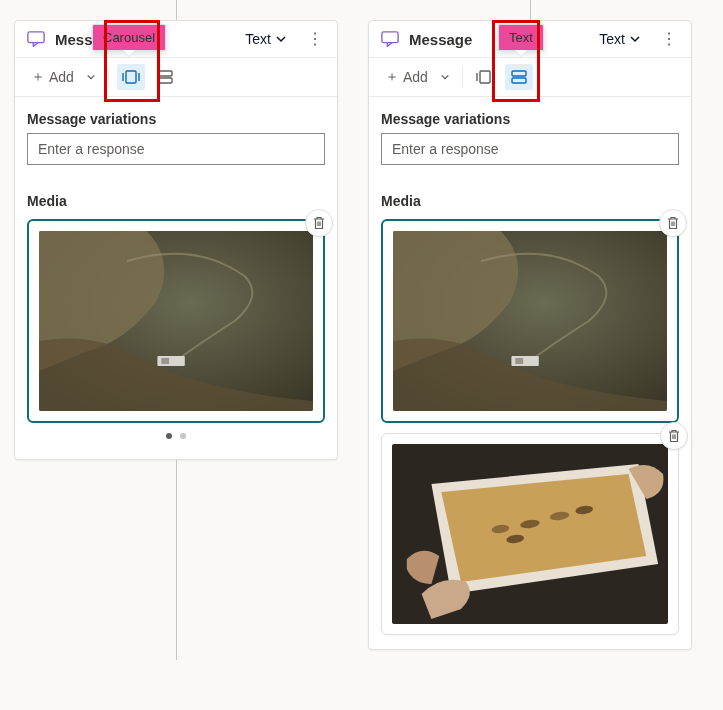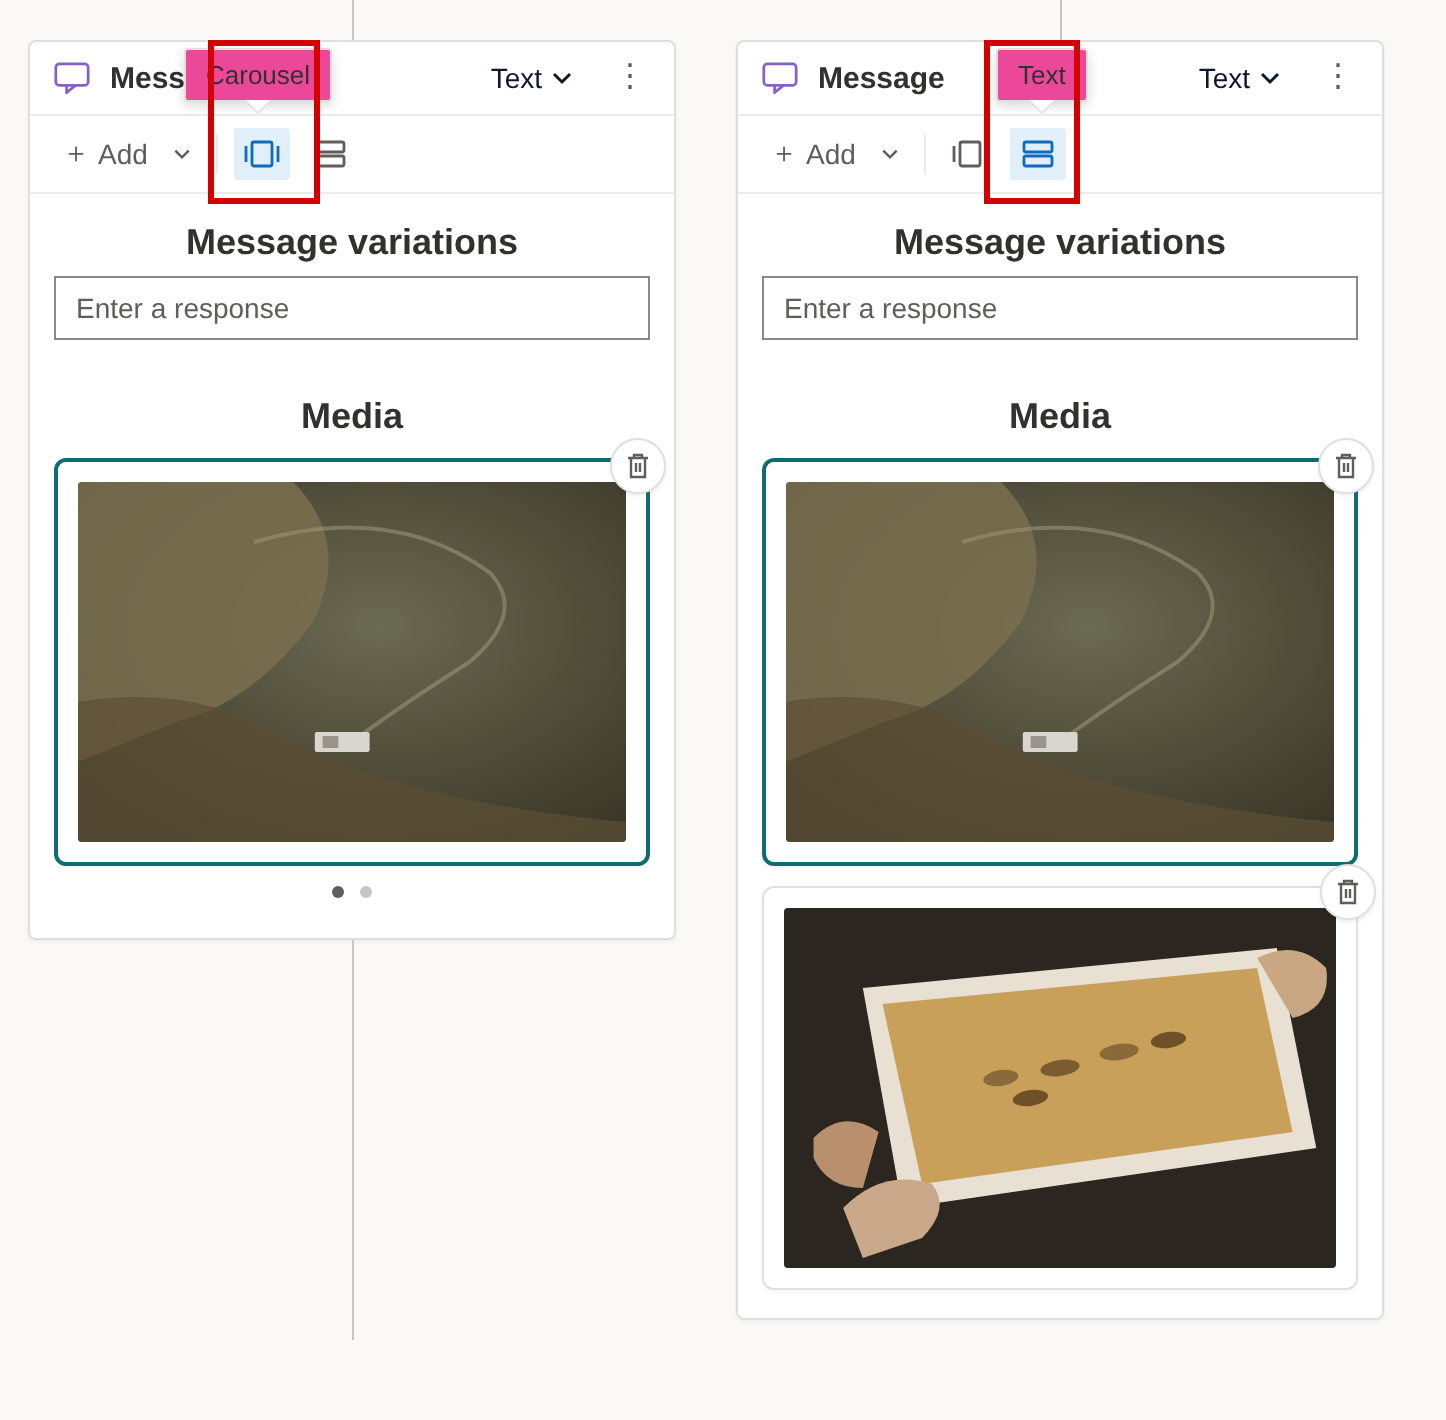--- a/index.html
+++ b/index.html
@@ -124,24 +124,23 @@
   .layout-btn.active {
     background: #e1effa;
     color: #0f6cbd;
   }
   .layout-btn svg { display:block; }
   .body {
     padding: 10px 12px 14px;
   }
   .sec-label {
     font-weight: 600;
-    font-size: 18px;
+    font-size: 14px;
     margin-bottom: 6px;
     margin-top: 4px;
-    text-align: center;
   }
   .response-input {
     width: 100%;
     border: 1px solid #8a8886;
     padding: 7px 10px;
     font-size: 14px;
     font-family: inherit;
     outline: none;
     margin-bottom: 24px;
   }

